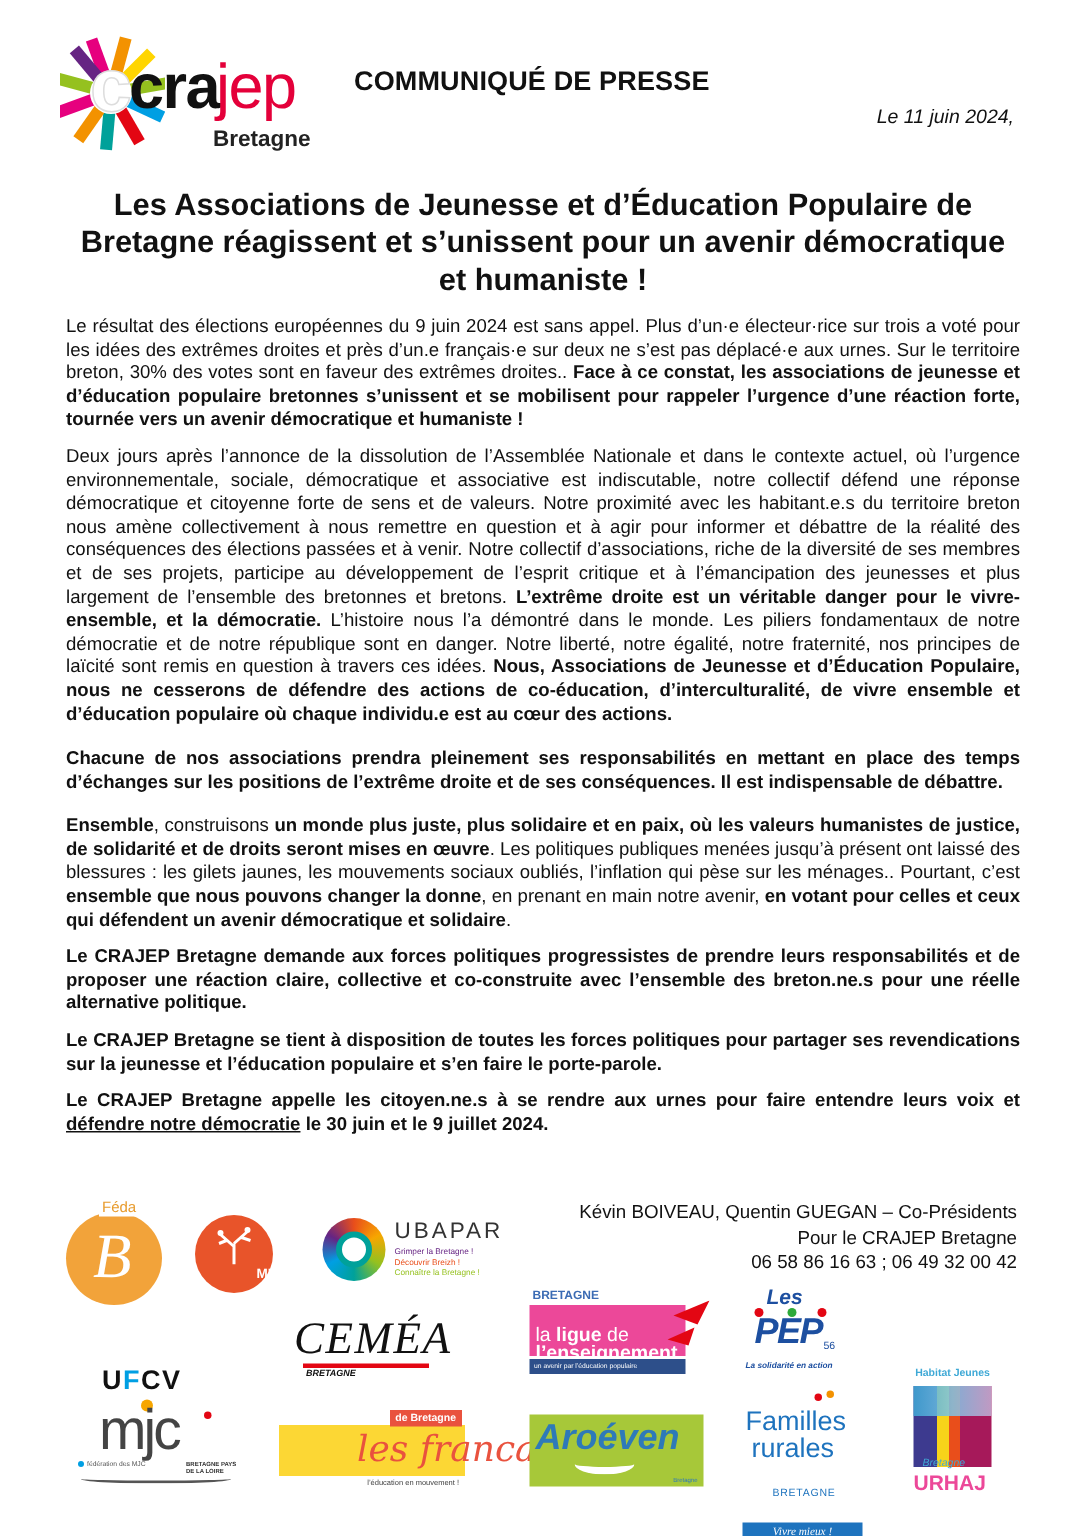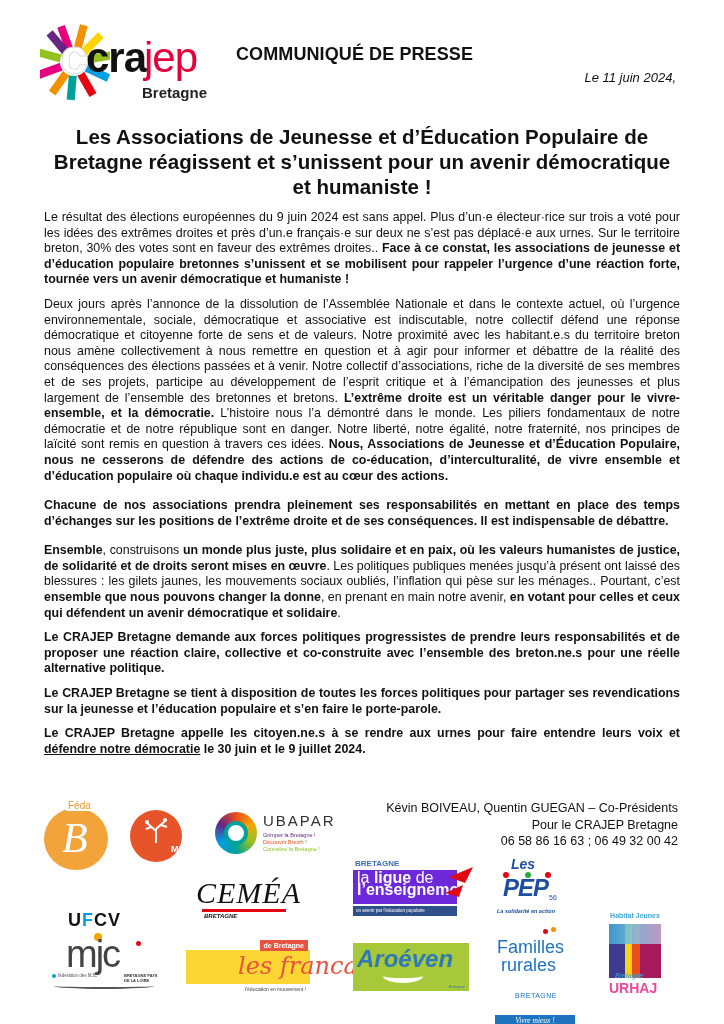--- a/index.html
+++ b/index.html
@@ -108,21 +108,21 @@
 </div>
 
 <div class="logo" style="left:196px;top:876px;width:112px;height:46px;">
   <span style="position:absolute;left:0;top:0;font-size:30px;font-style:italic;font-family:'Liberation Serif',serif;color:#111;letter-spacing:1px;">CEMÉA</span>
   <div style="position:absolute;left:6px;top:33px;width:84px;height:3px;background:#e30613;"></div>
   <span style="position:absolute;left:8px;top:37px;font-size:6px;font-style:italic;font-weight:bold;color:#111;">BRETAGNE</span>
 </div>
 
 <div class="logo" style="left:353px;top:859px;width:120px;height:56px;">
   <span style="position:absolute;left:2px;top:0;font-size:8px;font-weight:bold;color:#3c6cb4;">BRETAGNE</span>
-  <div style="position:absolute;left:0;top:11px;width:104px;height:34px;background:#6d28d9;color:#fff;padding:2px 4px;font-size:16px;line-height:12px;">
+  <div style="position:absolute;left:0;top:11px;width:104px;height:34px;background:#ec4899;color:#fff;padding:14px 4px;font-size:13px;line-height:12px;">
     <div><span>la </span><b>ligue</b><span> de</span></div>
     <div style="font-weight:bold;">l’enseignement</div>
   </div>
   <div style="position:absolute;left:0;top:47px;width:104px;height:10px;background:#2d4f8a;color:#fff;font-size:4.5px;line-height:10px;padding-left:3px;white-space:nowrap;overflow:hidden;">un avenir par l’éducation populaire</div>
   <svg width="30" height="40" viewBox="0 0 30 40" style="position:absolute;left:92px;top:8px;">
     <polygon points="28,0 4,10 20,16" fill="#e30613"></polygon>
     <polygon points="18,18 0,26 14,30" fill="#e30613"></polygon>
   </svg>
 </div>
 

